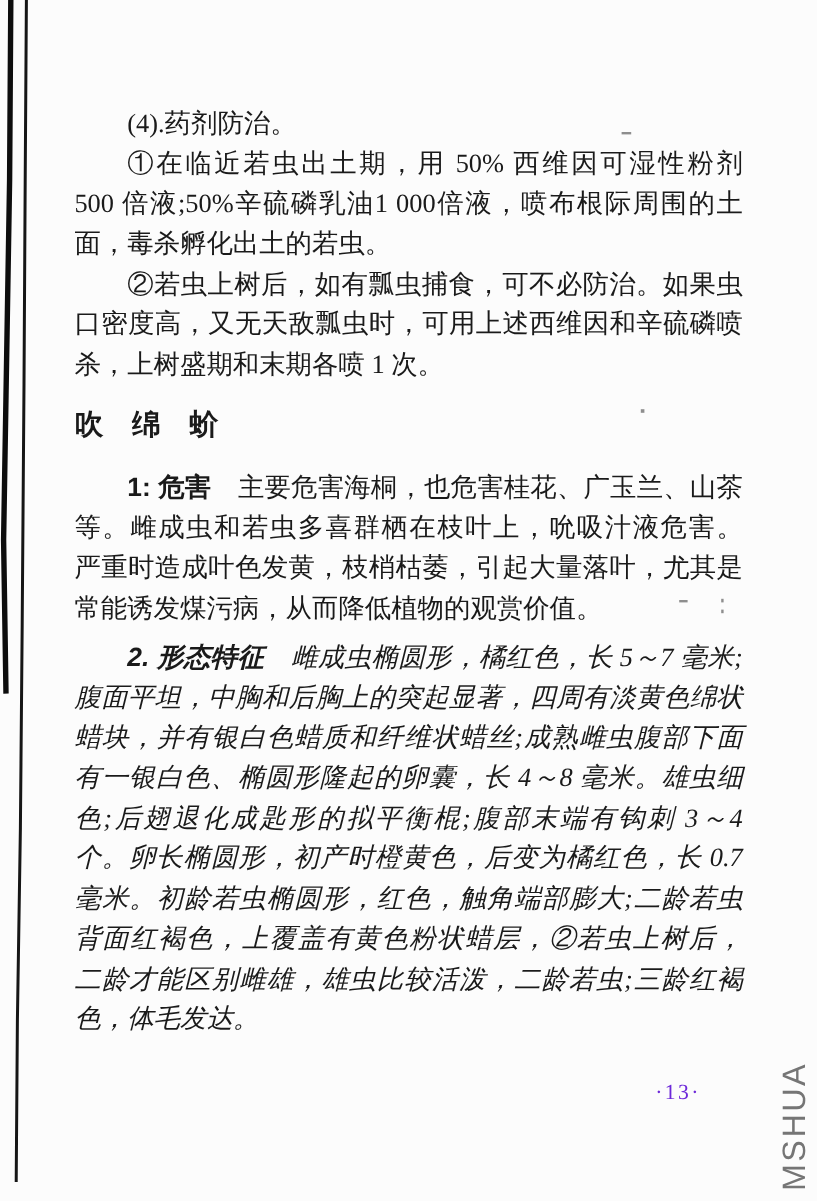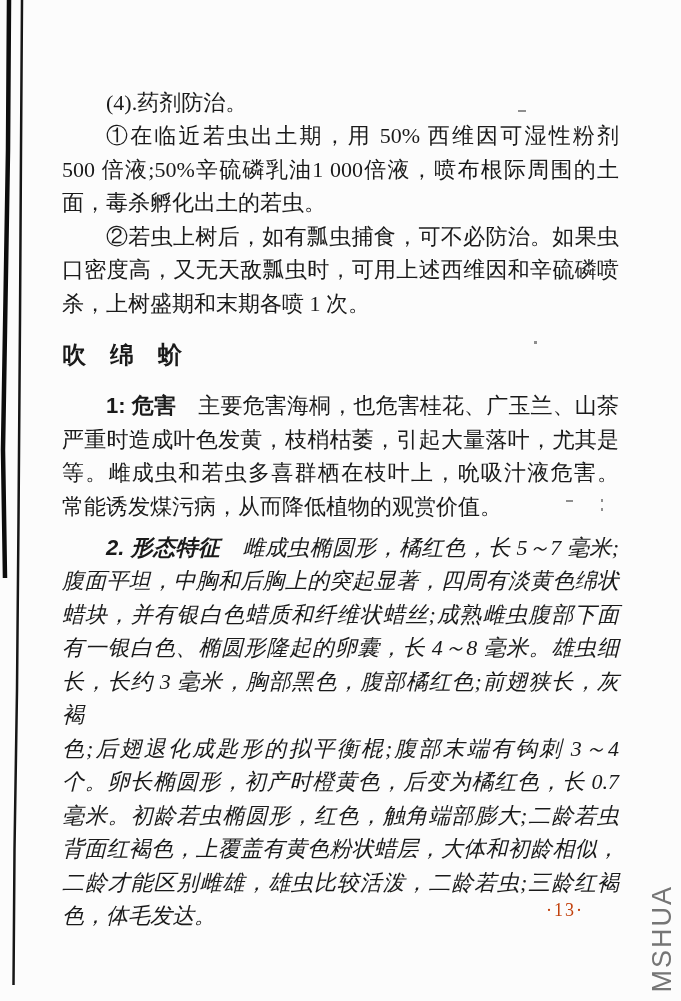--- a/index.html
+++ b/index.html
@@ -38,21 +38,21 @@
     font-weight: 700;
     font-size: 24px;
     text-indent: 0;
   }
   .page-number {
     position: absolute;
     top: 900px;
     right: 97px;
     font-size: 18px;
     letter-spacing: 2px;
-    color: #c2410c;
+    color: #6d28d9;
   }
   .watermark {
     position: absolute;
     right: 3px;
     bottom: 8px;
     writing-mode: vertical-rl;
     transform: rotate(180deg);
     font-family: "Liberation Sans", "DejaVu Sans", sans-serif;
     font-size: 27px;
     letter-spacing: 2px;
@@ -85,34 +85,33 @@
         <div class="line">面，毒杀孵化出土的若虫。</div>
       </div>
       <div class="para">
         <div class="line indent fill">②若虫上树后，如有瓢虫捕食，可不必防治。如果虫</div>
         <div class="line fill">口密度高，又无天敌瓢虫时，可用上述西维因和辛硫磷喷</div>
         <div class="line">杀，上树盛期和末期各喷 1 次。</div>
       </div>
       <div class="heading-row">吹　绵　蚧</div>
       <div class="para">
         <div class="line indent fill"><span class="lbl">1: 危害</span>　主要危害海桐，也危害桂花、广玉兰、山茶</div>
+        <div class="line fill">等。雌成虫和若虫多喜群栖在枝叶上，吮吸汁液危害。</div>
         <div class="line fill">严重时造成叶色发黄，枝梢枯萎，引起大量落叶，尤其是</div>
-        <div class="line fill">等。雌成虫和若虫多喜群栖在枝叶上，吮吸汁液危害。</div>
         <div class="line">常能诱发煤污病，从而降低植物的观赏价值。</div>
       </div>
       <div class="para gap">
         <div class="line indent fill"><span class="lbl">2. 形态特征</span>　雌成虫椭圆形，橘红色，长 5～7 毫米;</div>
         <div class="line fill">腹面平坦，中胸和后胸上的突起显著，四周有淡黄色绵状</div>
         <div class="line fill">蜡块，并有银白色蜡质和纤维状蜡丝;成熟雌虫腹部下面</div>
         <div class="line fill">有一银白色、椭圆形隆起的卵囊，长 4～8 毫米。雄虫细</div>
-        <div class="line fill">长，长约 3 毫米，胸部黑色，腹部橘红色;前翅狭长，灰褐</div>
         <div class="line fill">色;后翅退化成匙形的拟平衡棍;腹部末端有钩刺 3～4</div>
         <div class="line fill">个。卵长椭圆形，初产时橙黄色，后变为橘红色，长 0.7</div>
         <div class="line fill">毫米。初龄若虫椭圆形，红色，触角端部膨大;二龄若虫</div>
-        <div class="line fill">背面红褐色，上覆盖有黄色粉状蜡层，大体和初龄相似，</div>
+        <div class="line fill">背面红褐色，上覆盖有黄色粉状蜡层，②若虫上树后，</div>
         <div class="line fill">二龄才能区别雌雄，雄虫比较活泼，二龄若虫;三龄红褐</div>
         <div class="line">色，体毛发达。</div>
       </div>
     </div>
 
   <div class="speck dash1"></div>
   <div class="speck dash2"></div>
   <div class="speck dot1"></div>
   <div class="speck dot2"></div>
   <div class="speck dot3"></div>

